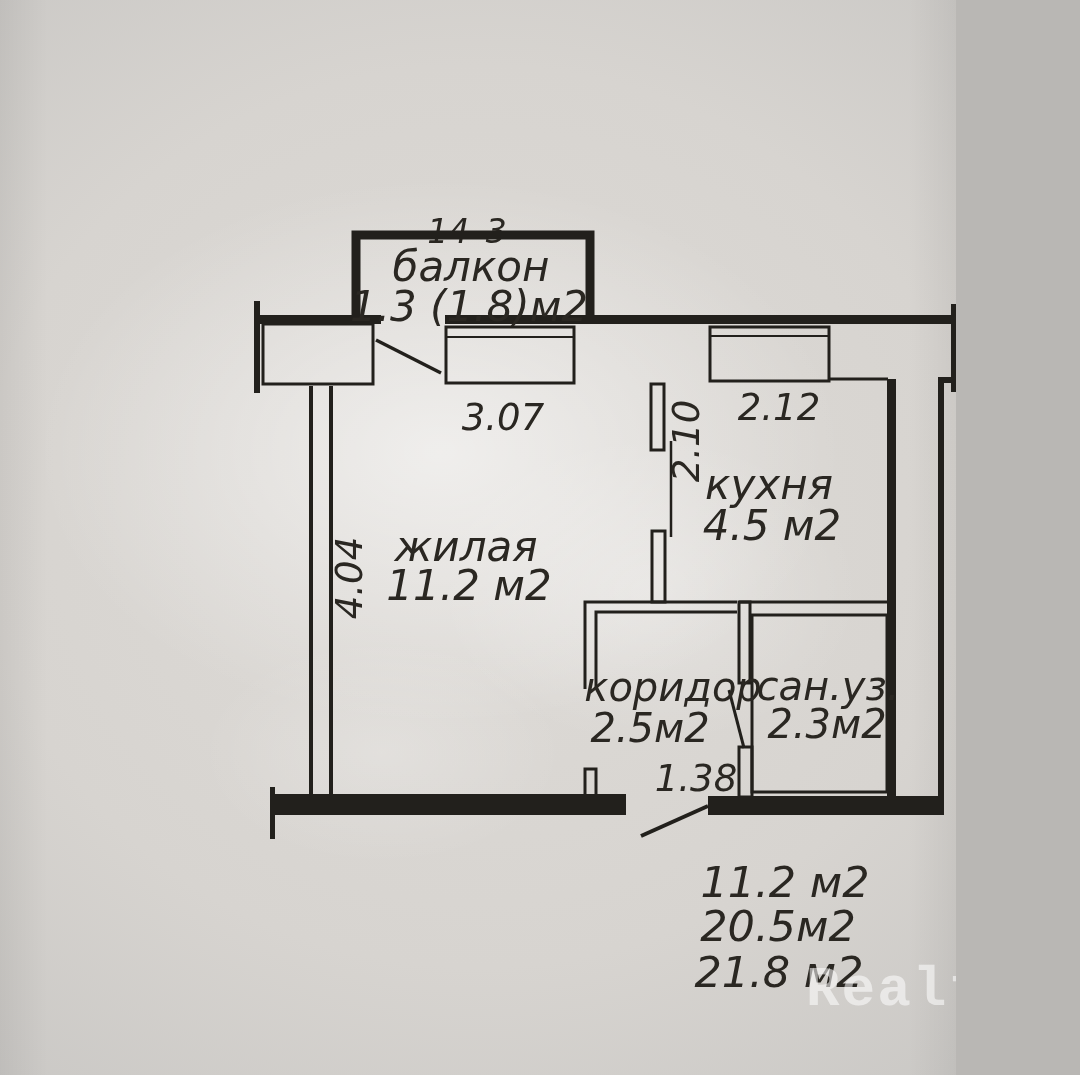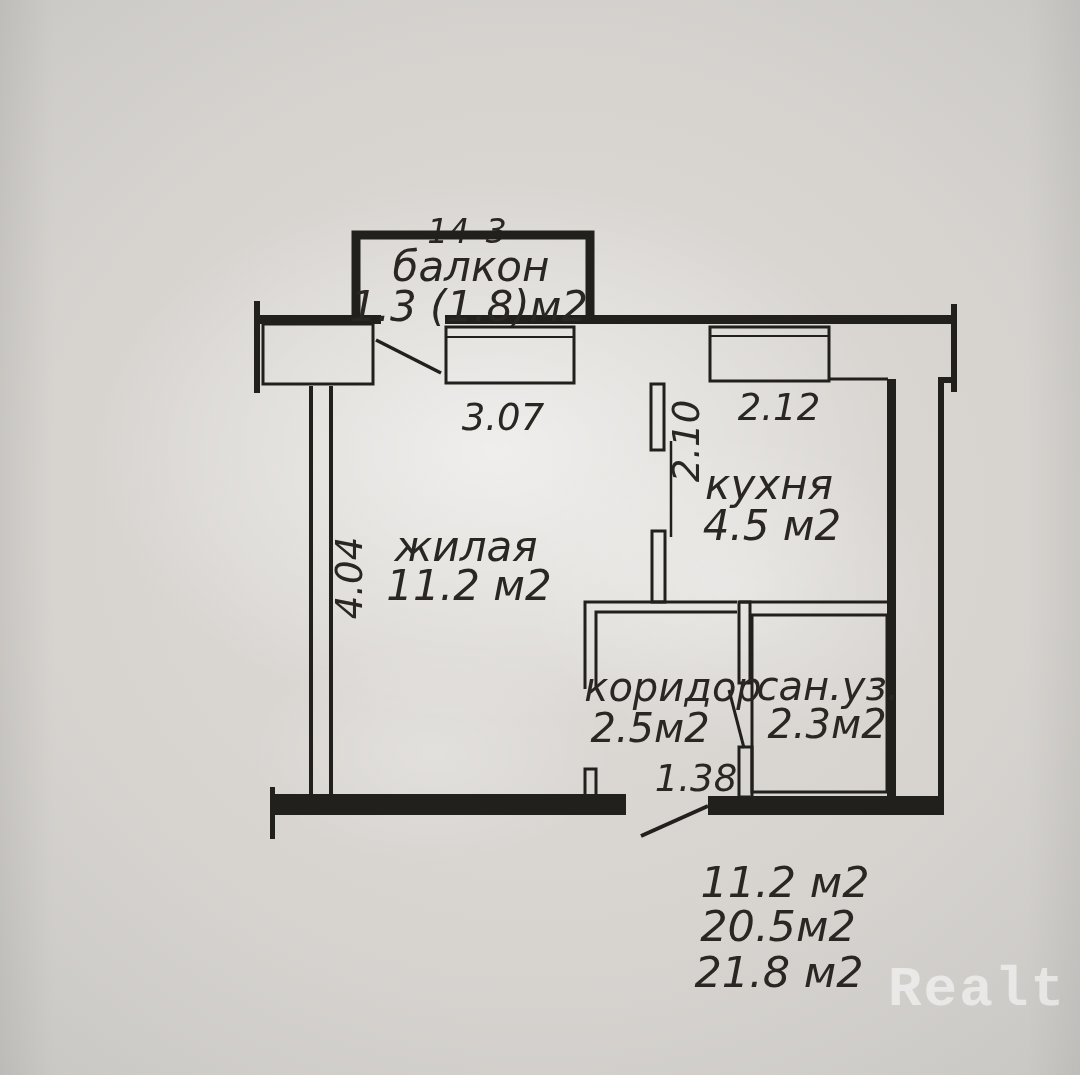--- a/index.html
+++ b/index.html
@@ -1,27 +1,26 @@
 <!DOCTYPE html>
 <html><head>
 <meta charset="utf-8">
 <style>
   html,body{margin:0;padding:0;background:#b9b7b4;}
   .photo{
     position:relative;
-    width:1080px;height:1075px;
+    width:956px;height:1075px;
     overflow:hidden;
     font-family:"DejaVu Sans", sans-serif;
     background:
       radial-gradient(ellipse 560px 380px at 46% 42%, rgba(255,255,255,0.55), rgba(255,255,255,0) 72%),
       radial-gradient(ellipse 300px 220px at 68% 55%, rgba(255,255,255,0.30), rgba(255,255,255,0) 70%),
       radial-gradient(ellipse 260px 160px at 40% 70%, rgba(255,255,255,0.22), rgba(255,255,255,0) 70%),
       linear-gradient(90deg, rgba(0,0,0,0.06), rgba(0,0,0,0) 5%, rgba(0,0,0,0) 95%, rgba(0,0,0,0.05)),
       radial-gradient(ellipse 900px 820px at 50% 48%, #dedbd7 0%, #d7d4d0 55%, #cac8c5 88%, #c2c0bd 100%);
-    text-align: right;
   }
   svg{position:absolute;left:0;top:0;}
   .ink{fill:#22201c;}
   .ink-stroke{stroke:#22201c;fill:none;}
   text{
     font-family:"DejaVu Sans", sans-serif;
     font-style:italic;
     fill:#2a2722;
     text-anchor:middle;
   }

